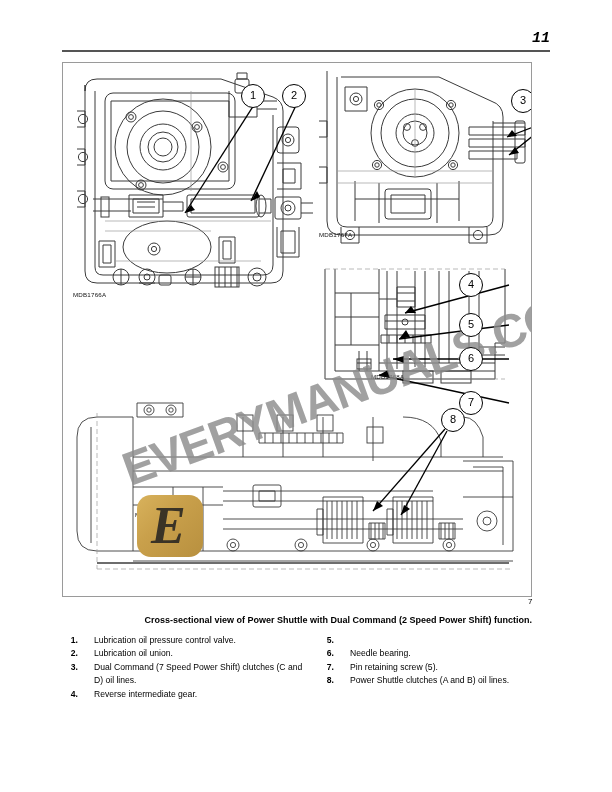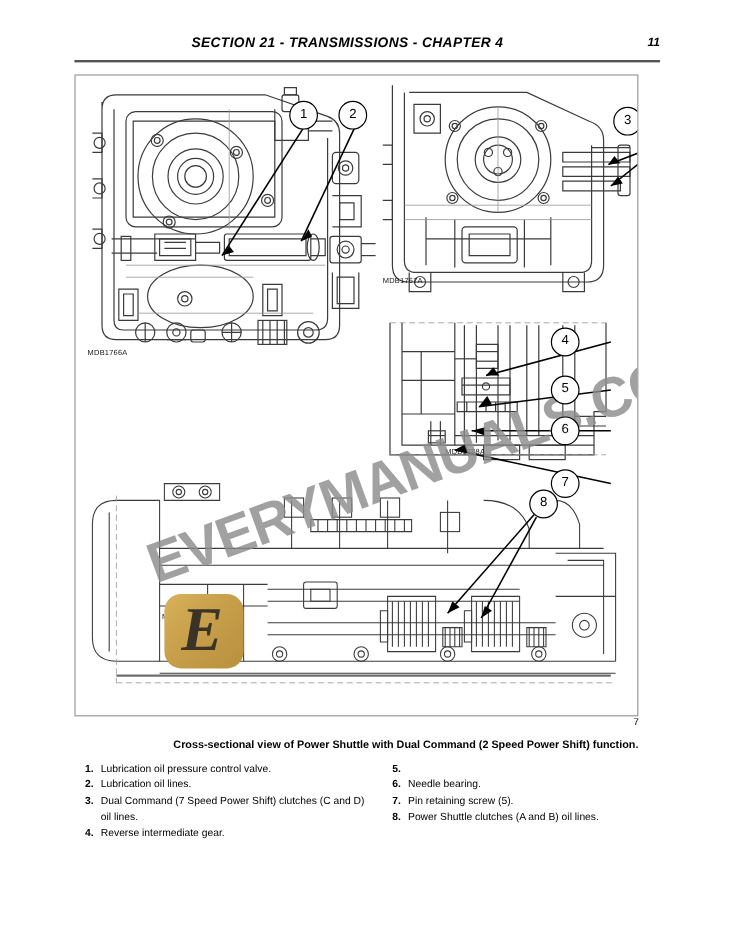--- a/index.html
+++ b/index.html
@@ -34,24 +34,25 @@
     font-weight: bold;
     font-style: italic;
     letter-spacing: 0.3px;
     color: #000;
     white-space: nowrap;
   }
   .header-page {
     position: absolute;
     right: 0;
     top: 0;
-    font-size: 10px;
+    font-size: 15px;
     font-weight: bold;
     font-style: italic;
     color: #000;
+    font-family: Liberation Mono, monospace;
   }
   .header-rule {
     position: absolute;
     left: 62px;
     top: 50px;
     width: 488px;
     height: 2px;
     background: #555;
   }
 
@@ -177,30 +178,29 @@
   .legend-num {
     position: absolute;
     left: 0;
     top: 0;
     width: 16px;
     text-align: right;
     font-weight: bold;
   }
   .legend-text {
     display: block;
-    margin-left: 22px;
+    margin-left: 32px;
   }
 </style>
 </head>
 <body>
 
 <div class="page">
 
   <div class="header">
-    <div class="header-title">SECTION 21 - TRANSMISSIONS - CHAPTER 4</div>
     <div class="header-page">11</div>
   </div>
   <div class="header-rule"></div>
 
   <div class="figure-box">
 
     <svg class="dw" style="left:8px; top:8px;" width="250" height="230" viewBox="0 0 250 230">
       <g fill="none" stroke="#3b3b3b" stroke-width="1">
         <path d="M14 14 L14 200 Q14 212 26 212 L200 212 Q212 212 212 200 L212 40 Q212 30 202 26 L150 8 L26 8 Q14 8 14 20 Z"></path>
         <path d="M24 20 L24 196 Q24 204 32 204 L192 204 Q202 204 202 194 L202 44"></path>
@@ -559,21 +559,21 @@
 
   <div class="caption">Cross-sectional view of Power Shuttle with Dual Command (2 Speed Power Shift) function.</div>
 
   <div class="legend col-left">
     <div class="legend-row">
       <span class="legend-num">1.</span>
       <span class="legend-text">Lubrication oil pressure control valve.</span>
     </div>
     <div class="legend-row">
       <span class="legend-num">2.</span>
-      <span class="legend-text">Lubrication oil lines.</span>
+      <span class="legend-text">Lubrication oil union.</span>
     </div>
     <div class="legend-row">
       <span class="legend-num">3.</span>
       <span class="legend-text">Dual Command (7 Speed Power Shift) clutches (C and D) oil lines.</span>
     </div>
     <div class="legend-row">
       <span class="legend-num">4.</span>
       <span class="legend-text">Reverse intermediate gear.</span>
     </div>
   </div>

